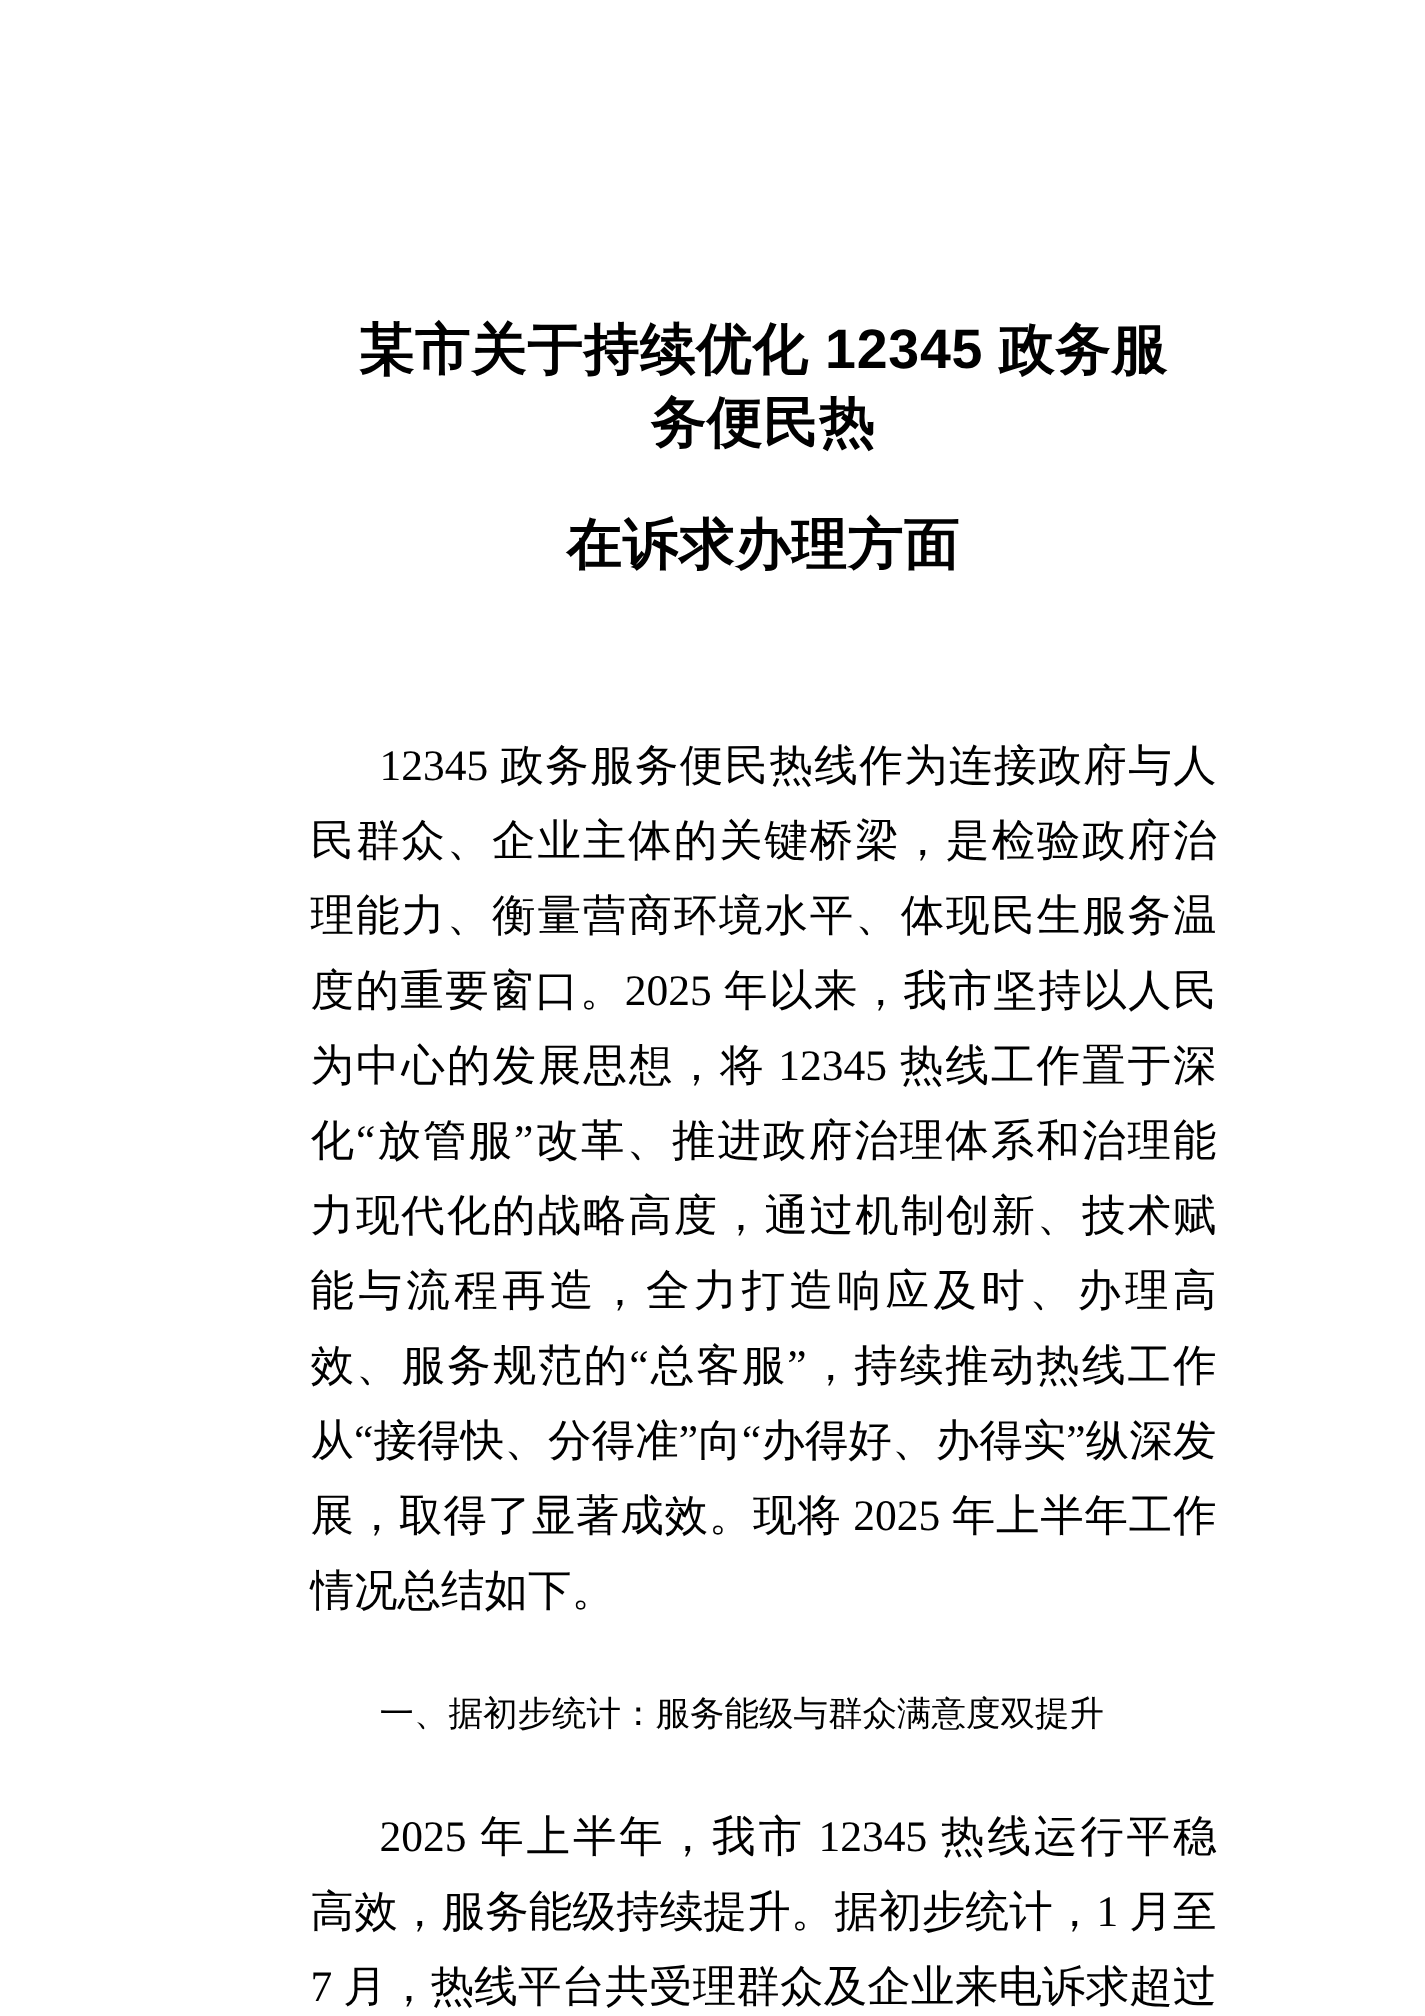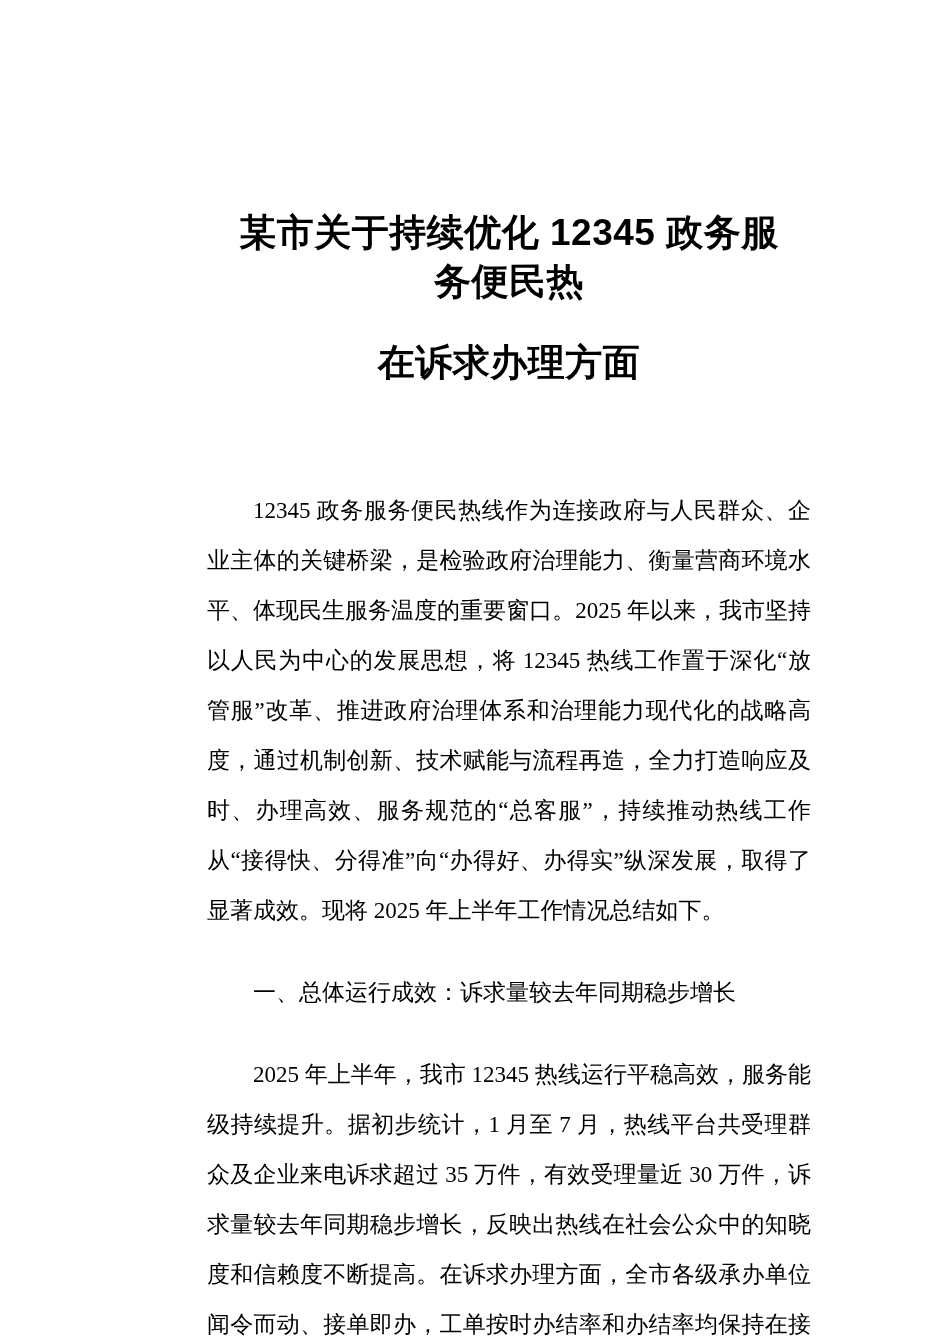--- a/index.html
+++ b/index.html
@@ -24,21 +24,21 @@
     font-size: 37px;
     line-height: 49px;
     text-align: center;
     color: #000000;
     margin: 0 0 51px 0;
     letter-spacing: 0.5px;
   }
   .doc-title .title-line { display: block; }
   .para {
     font-family: "Liberation Serif", "DejaVu Serif", serif;
-    font-size: 23px;
+    font-size: 29px;
     line-height: 50px;
     text-align: justify;
     text-justify: inter-ideograph;
     text-indent: 46px;
     color: #000000;
     margin: 0;
   }
   .heading {
     font-family: "Liberation Serif", "DejaVu Serif", serif;
     font-size: 23px;
@@ -55,20 +55,20 @@
 <div class="page">
   <div class="content">
 
     <h1 class="doc-title">
       <span class="title-line">某市关于持续优化 12345 政务服务便民热</span>
       <span class="title-line">在诉求办理方面</span>
     </h1>
 
     <p class="para">12345 政务服务便民热线作为连接政府与人民群众、企业主体的关键桥梁，是检验政府治理能力、衡量营商环境水平、体现民生服务温度的重要窗口。2025 年以来，我市坚持以人民为中心的发展思想，将 12345 热线工作置于深化“放管服”改革、推进政府治理体系和治理能力现代化的战略高度，通过机制创新、技术赋能与流程再造，全力打造响应及时、办理高效、服务规范的“总客服”，持续推动热线工作从“接得快、分得准”向“办得好、办得实”纵深发展，取得了显著成效。现将 2025 年上半年工作情况总结如下。</p>
 
-    <p class="heading">一、总体运行成效：诉求量较去年同期稳步增长</p>
+    <p class="heading">一、据初步统计：服务能级与群众满意度双提升</p>
 
     <p class="para">2025 年上半年，我市 12345 热线运行平稳高效，服务能级持续提升。据初步统计，1 月至 7 月，热线平台共受理群众及企业来电诉求超过 35 万件，有效受理量近 30 万件，诉求量较去年同期稳步增长，反映出热线在社会公众中的知晓度和信赖度不断提高。在诉求办理方面，全市各级承办单位闻令而动、接单即办，工单按时办结率和办结率均保持在接近 100%的高位水平，综合满意率稳定在 99%以上，实现了“民有所呼、我有所应、应有所答、答有所果”的服务承诺。热线已成为传递社情民意、化解社会矛盾、服务经济社会发展大局的重要力量。</p>
 
     <p class="heading">二、聚焦营商环境优化，化解社会矛盾“高速路”</p>
 
   </div>
 </div>
 
 </body></html>

